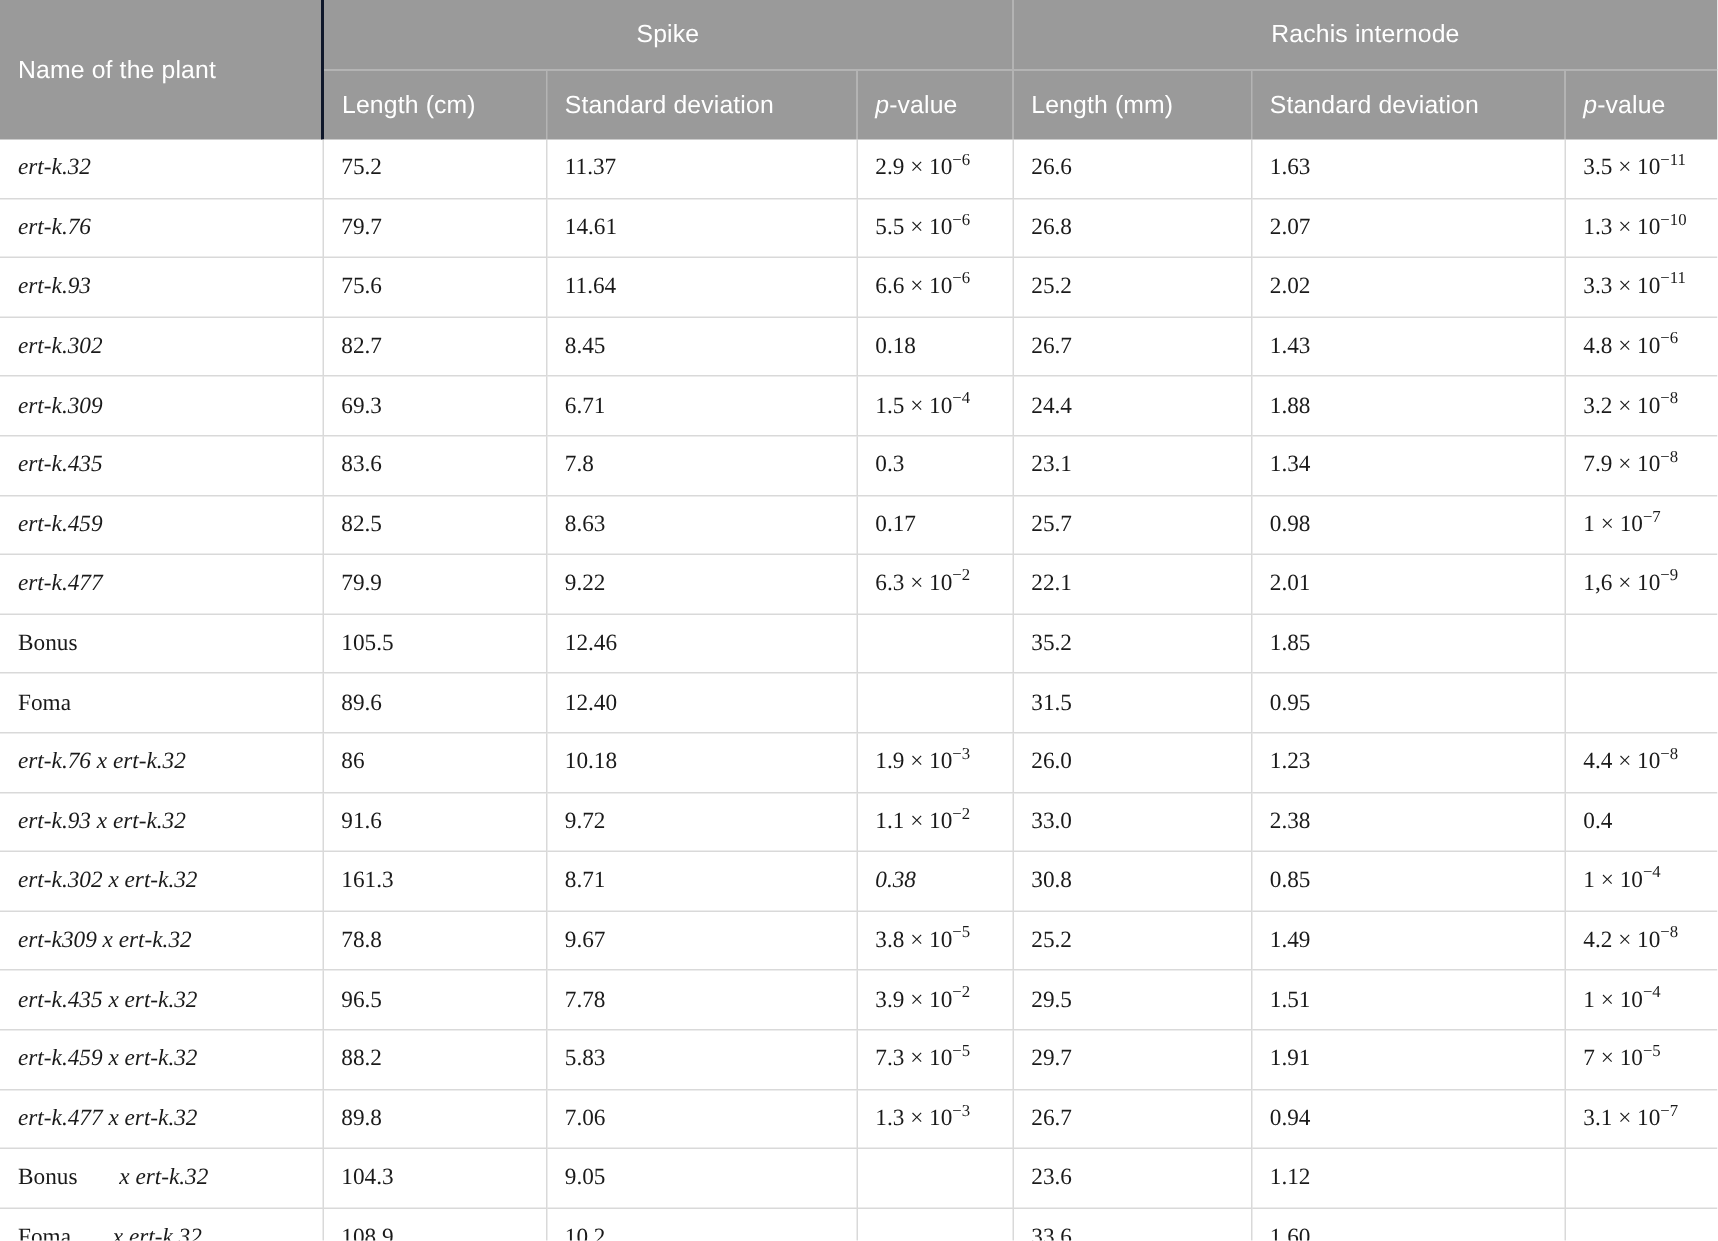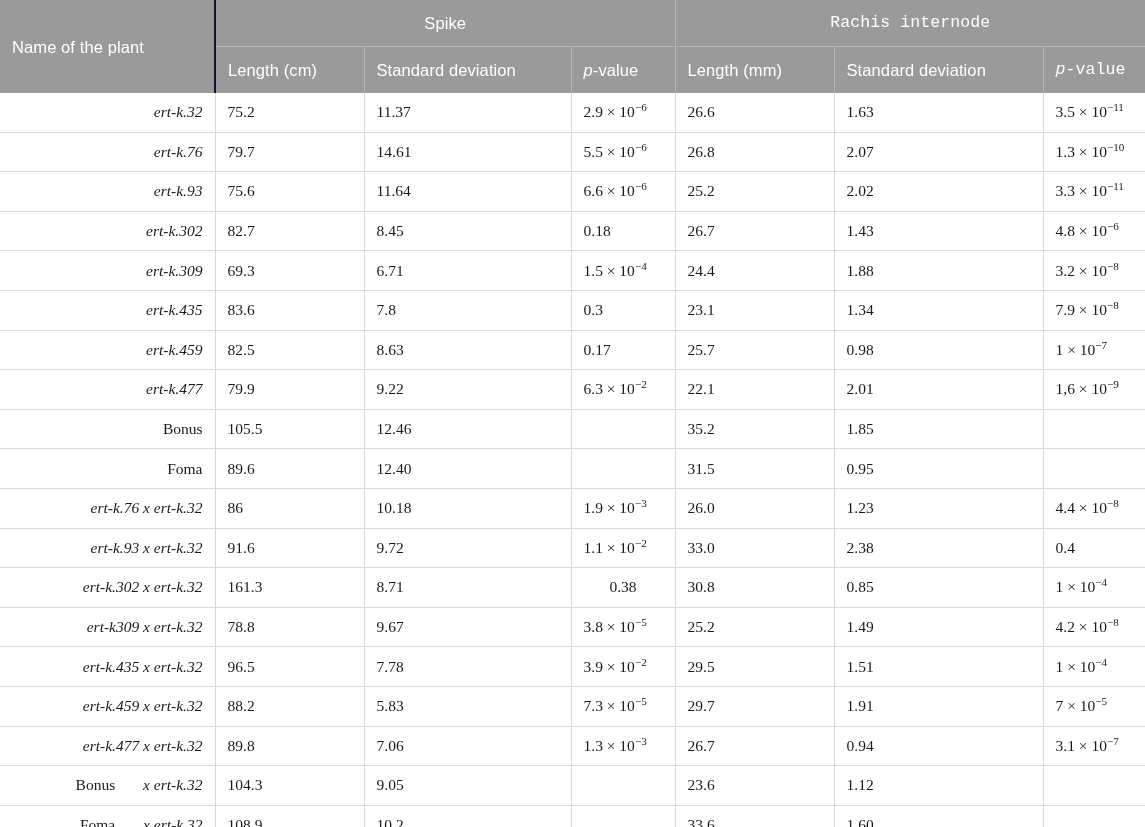--- a/index.html
+++ b/index.html
@@ -49,21 +49,20 @@
   }
   th.group-span {
     text-align: center;
   }
   th.blank-corner {
     border-right: 2px solid #0f172a;
     border-bottom: none;
   }
   th.last-col {
     border-right: none;
-    font-family: Liberation Mono, monospace;
   }
   
   tbody td {
     height: 38.6px;
     padding: 0 12px;
     font-family: "Liberation Serif", serif;
     font-size: 15.5px;
     color: #1a1a1a;
     border-bottom: 1px solid #d9d9d9;
     border-right: 1px solid #d9d9d9;
@@ -72,34 +71,34 @@
     overflow: hidden;
   }
   tbody tr td:last-child {
     border-right: none;
   }
   tbody tr:last-child td {
     border-bottom: 1px solid #d9d9d9;
   }
   td.name-cell {
     font-style: italic;
-    text-align: right;
   }
   td.name-cell.roman {
     font-style: normal;
   }
   td.name-cell .rom {
     font-style: normal;
   }
   td.name-cell .ital {
     font-style: italic;
     margin-left: 24px;
   }
   td.right-align {
-    text-align: center;
+    text-align: left;
+    font-style: italic;
   }
   .pval sup {
     font-size: 0.72em;
     vertical-align: super;
     line-height: 0;
   }
 </style>
 </head>
 <body>
 

